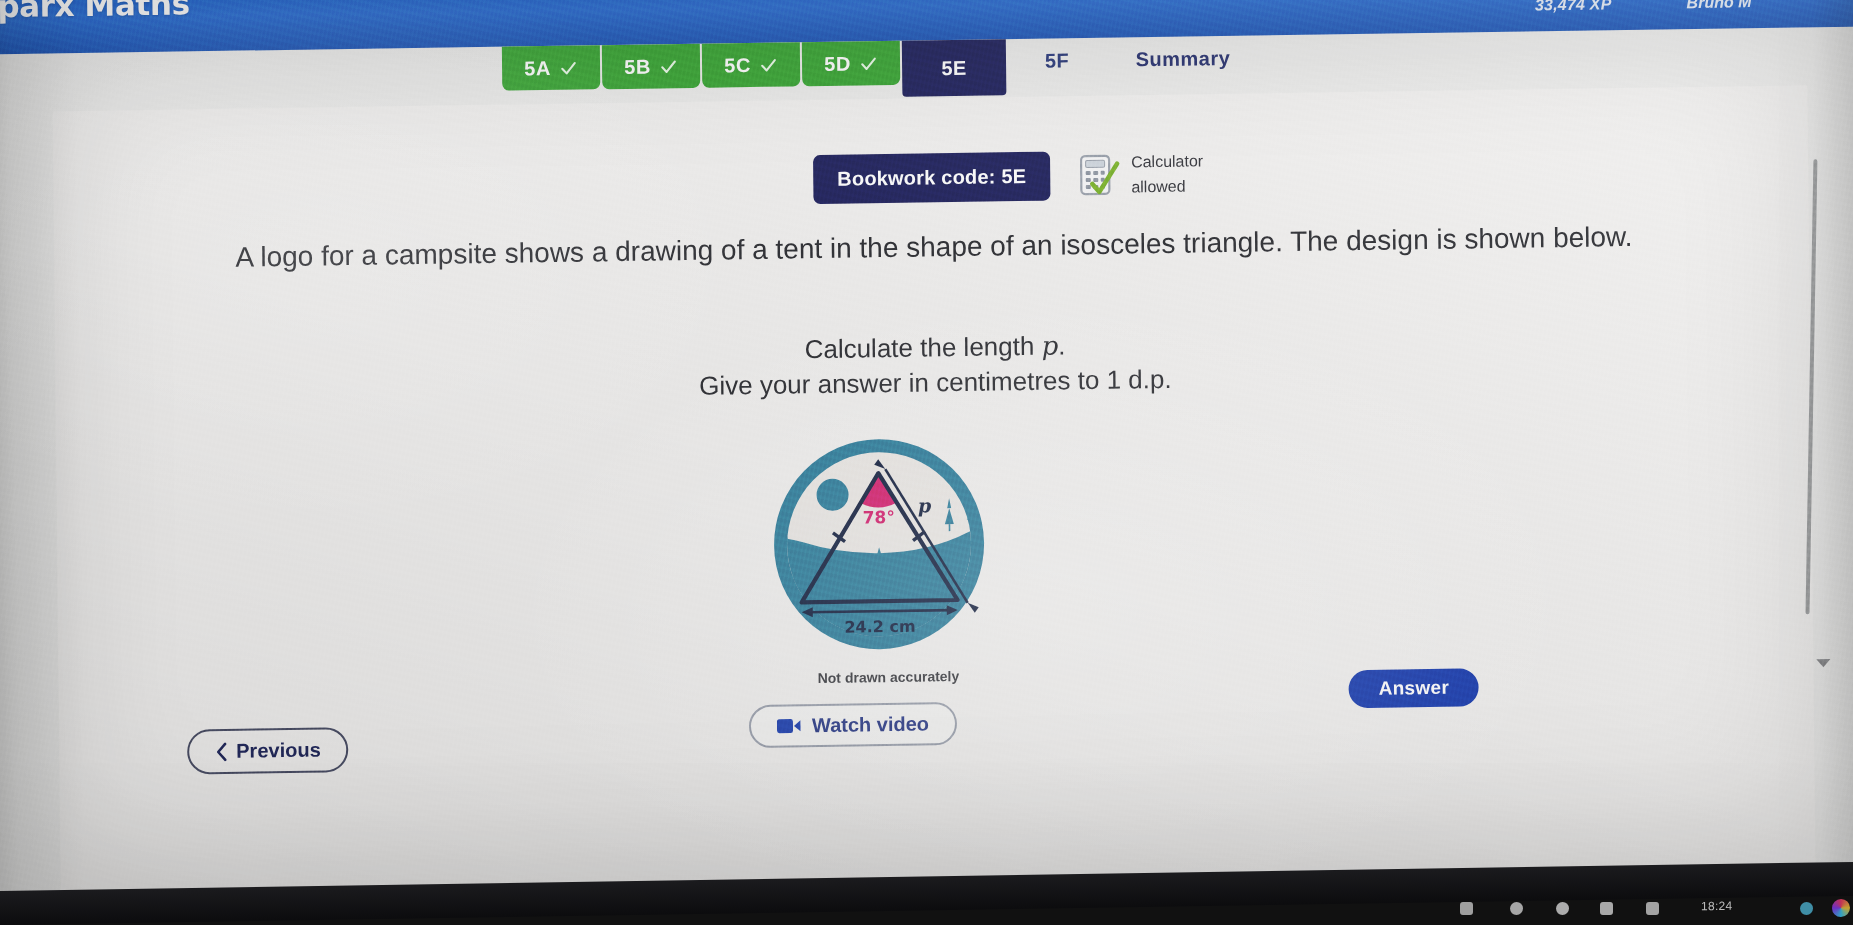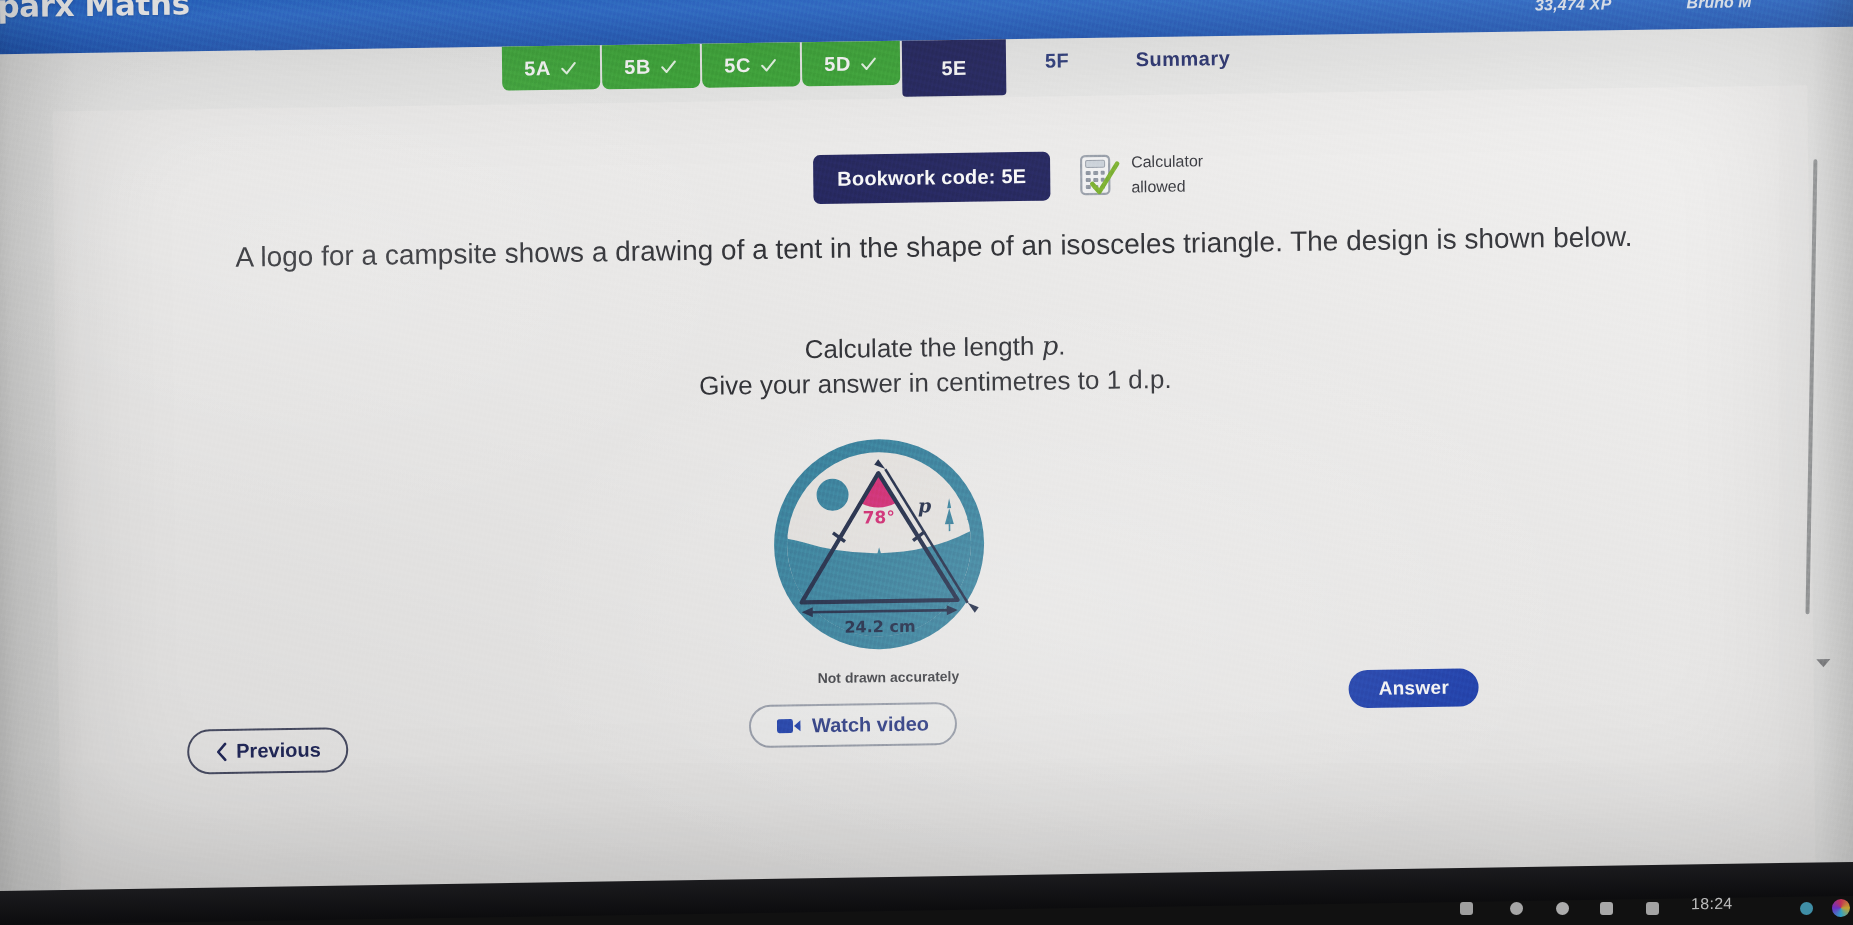--- a/index.html
+++ b/index.html
@@ -21,21 +21,21 @@
   
   #bezel-bottom {
     position: absolute; left: 0; bottom: 0; width: 1853px; height: 34px;
     background: linear-gradient(180deg,#1b1b1e 0%, #0c0c0e 100%);
     transform: skewY(-0.9deg);
     transform-origin: left bottom;
     z-index: 40;
   }
   #taskbar-time {
     position: absolute; right: 120px; bottom: 12px;
-    color: #d9d9d9; font-size: 16px; letter-spacing: .3px;
+    color: #d9d9d9; font-size: 12px; letter-spacing: .3px;
     font-family: "Liberation Sans", sans-serif;
     z-index: 41; opacity:.85;
     transform: skewY(-0.9deg);
   }
   .tb-ico {
     position:absolute; bottom:10px; z-index:41; opacity:.75;
     width:13px; height:13px; border-radius:3px;
     transform: skewY(-0.9deg);
   }
 

